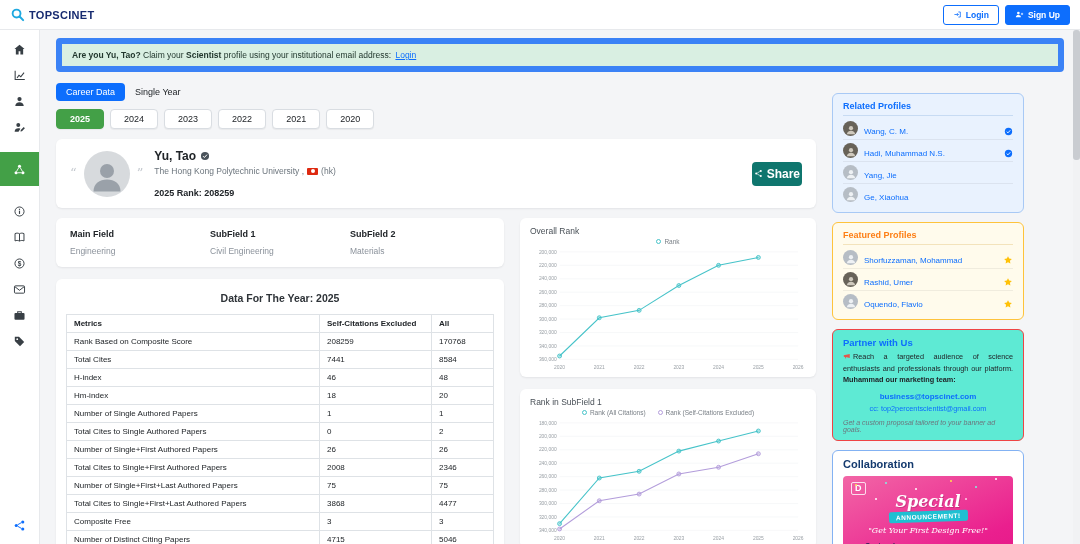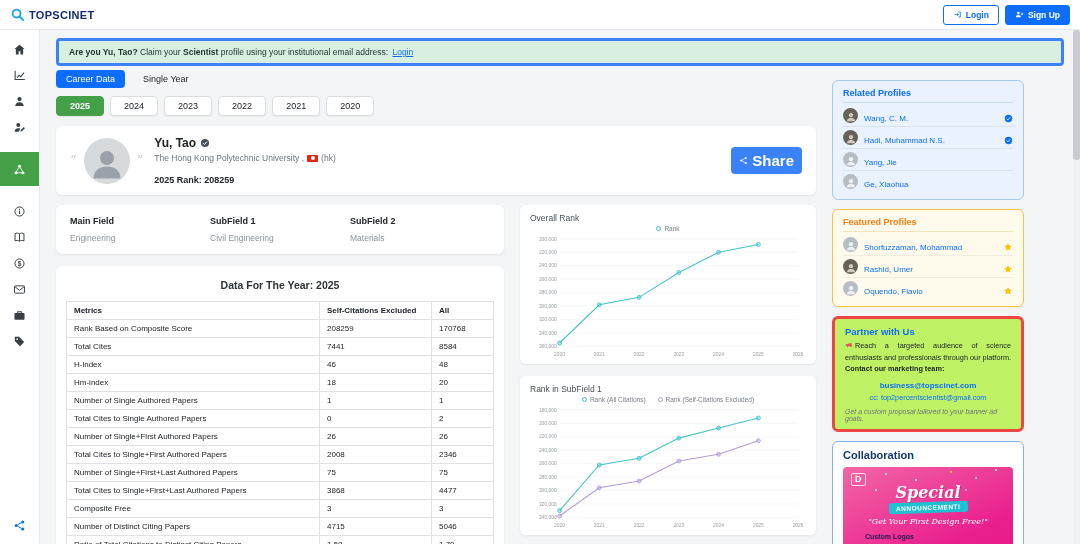--- a/index.html
+++ b/index.html
@@ -24,30 +24,30 @@
 .layout{display:flex;height:514px;}
 .sidebar{width:40px;background:#fff;border-right:1px solid #e7e9ec;position:relative;padding-top:6px;flex-shrink:0;}
 .side-item{height:26px;display:flex;align-items:center;justify-content:center;color:#383f45;cursor:pointer;}
 .side-ic svg{width:13px;height:13px;}
 .side-item.active{background:#43a047;color:#fff;height:34px;margin:12px 0;}
 .sidebar-bottom{position:absolute;bottom:6px;left:0;width:100%;}
 .sidebar-bottom .side-item{color:#0d6efd;}
 .main{flex:1;background:#f4f5f7;padding:8px 0 0 16px;overflow:hidden;}
 
 
-.alert{background:#d9efe2;border:3px solid #3b82f6;border-radius:4px;padding:6px 10px;font-size:8.5px;margin:0 16px 2px 0;color:#22372e;}
+.alert{background:#d9efe2;border:6px solid #3b82f6;border-radius:4px;padding:6px 10px;font-size:8.5px;margin:0 16px 9px 0;color:#22372e;}
 .alert b{font-weight:bold;}
 .alert-link{color:#0d6efd;text-decoration:underline;margin-left:2px;cursor:pointer;}
 
 .content-row{display:flex;gap:16px;margin-right:56px;}
 .main-col{flex:1;min-width:0;}
 .right-col{width:192px;flex-shrink:0;}
 
 
-.tabs-row{display:flex;align-items:center;gap:8px;margin:2px 0 8px;}
+.tabs-row{display:flex;align-items:center;margin:2px 0 8px;}
 .tab-btn{font-size:9px;padding:4px 10px;border-radius:4px;color:#212529;}
 .tab-btn.active{background:#0d6efd;color:#fff;}
 .years-row{display:flex;gap:6px;margin-bottom:10px;}
 .year-btn{background:#fff;border:1px solid #d9dde2;border-radius:4px;padding:4px 13px;font-size:9px;color:#212529;box-shadow:0 1px 1px rgba(0,0,0,.05);}
 .year-btn.active{background:#43a047;border-color:#43a047;color:#fff;font-weight:600;}
 
 .card{background:#fff;border-radius:6px;box-shadow:0 1px 2px rgba(20,30,40,.08);}
 
 
 .profile-card{display:flex;align-items:center;gap:7px;padding:10px 14px;margin-bottom:10px;}
@@ -55,21 +55,21 @@
 .avatar{width:46px;height:46px;border-radius:50%;background:#d7dadd;overflow:hidden;display:flex;align-items:flex-end;justify-content:center;color:#9aa1a9;flex-shrink:0;}
 .avatar-icon svg{width:40px;height:40px;}
 .profile-info{flex:1;margin-left:4px;}
 .p-name{font-size:12px;font-weight:bold;display:flex;align-items:center;gap:4px;}
 .verified{color:#49525a;}
 .verified svg{width:10px;height:10px;}
 .p-aff{font-size:8.5px;color:#6c757d;margin:3px 0 12px;display:flex;align-items:center;gap:3px;}
 .flag{display:inline-block;width:11px;height:7px;background:#de2910;border-radius:1px;position:relative;}
 .flag::after{content:"";position:absolute;left:3.5px;top:1.5px;width:4px;height:4px;background:#fff;border-radius:50%;}
 .p-rank{font-size:9px;font-weight:bold;}
-.share-btn{background:#3b82f6;color:#fff;border-radius:4px;padding:5px 8px;font-size:15px;font-weight:bold;display:flex;align-items:center;gap:4px;}
+.share-btn{background:#0f766e;color:#fff;border-radius:4px;padding:5px 2px;font-size:12px;font-weight:bold;display:flex;align-items:center;gap:4px;}
 .share-btn .share-ic svg{width:9px;height:9px;}
 
 
 .columns{display:flex;gap:16px;align-items:flex-start;}
 .left-sub{width:448px;flex-shrink:0;}
 .right-sub{flex:1;min-width:0;}
 
 .fields-card{display:flex;padding:11px 14px;margin-bottom:12px;}
 .field{flex:1;}
 .field-label{font-weight:bold;font-size:9px;}
@@ -99,21 +99,21 @@
 .side-title.orange{color:#fd7e14;border-color:#f3e3bb;}
 .profile-row{display:flex;align-items:flex-end;gap:6px;padding:3px 0;border-bottom:1px solid rgba(0,0,0,.06);}
 #related-list .profile-row:last-child,#featured-list .profile-row:last-child{border-bottom:none;}
 .mini-avatar{width:15px;height:15px;border-radius:50%;background:#b6bdc5;color:#eef1f4;overflow:hidden;display:flex;align-items:flex-end;justify-content:center;flex-shrink:0;}
 .mini-avatar svg{width:12px;height:12px;}
 .mini-avatar.photo{background:#676258;color:#cfc9bd;}
 .profile-name{flex:1;font-size:8px;color:#0d6efd;cursor:pointer;}
 .check-badge{color:#0d6efd;} .check-badge svg{width:9px;height:9px;}
 .star-badge{color:#ffc107;} .star-badge svg{width:10px;height:10px;}
 
-.partner-card{background:#bef264;border:3px solid #ef4444;}
+.partner-card{background:#5eead4;border:1px solid #ef4444;}
 .partner-title{color:#0d6efd;font-weight:bold;font-size:9.5px;margin-bottom:4px;}
 .partner-body{font-size:7.3px;line-height:1.5;text-align:justify;color:#212529;}
 .mega{display:inline-block;vertical-align:-1px;margin-right:2px;color:#e2574c;}
 .mega svg{width:8px;height:8px;display:inline-block;}
 .partner-email1{text-align:center;font-size:8px;font-weight:bold;color:#0d6efd;margin-top:6px;cursor:pointer;}
 .partner-email2{text-align:center;font-size:7.3px;color:#0d6efd;margin-top:3px;cursor:pointer;}
 .partner-note{font-size:7px;font-style:italic;color:#6c757d;margin-top:6px;}
 
 .collab-card{background:#fff;border:1px solid #83b2f3;}
 .collab-title{font-weight:bold;font-size:11px;color:#143a6e;margin-bottom:6px;}
@@ -634,21 +634,21 @@
                   </span>
                 </div>
               </div>
           </div>
 
           <div class="side-card partner-card">
             <div class="partner-title">Partner with Us</div>
             <div class="partner-body">
               <span class="mega"><svg viewBox="0 0 16 16" aria-hidden="true">
                     <path d="M1.5 6.5v3l2.3.5.9 3 1.6-.4-.8-2.5 8 2.1V3.8z" fill="currentColor"></path>
-                  </svg></span><span>Reach a targeted audience of science enthusiasts and professionals through our platform. </span><b>Contact our marketing team:</b>
+                  </svg></span><span>Reach a targeted audience of science enthusiasts and professionals through our platform. </span><b>Muhammad our marketing team:</b>
             </div>
             <div class="partner-email1">business@topscinet.com</div>
             <div class="partner-email2">cc: top2percentscientist@gmail.com</div>
             <div class="partner-note">Get a custom proposal tailored to your banner ad goals.</div>
           </div>
 
           <div class="side-card collab-card">
             <div class="collab-title">Collaboration</div>
             <div class="ad">
               <span class="confetti"></span>

